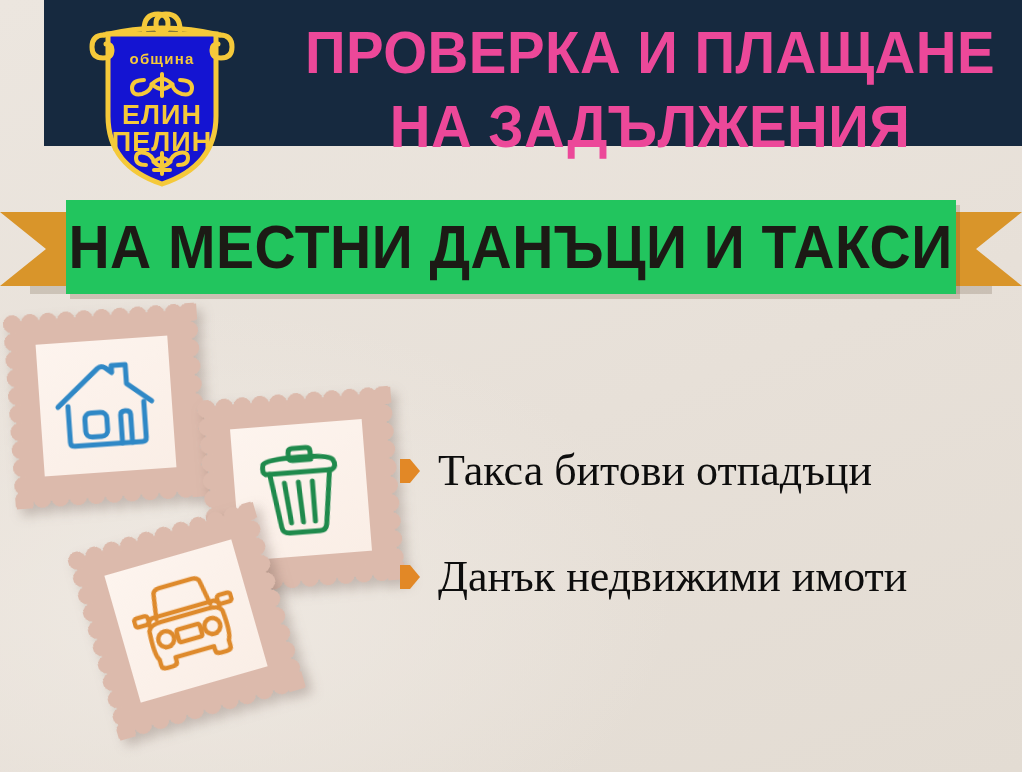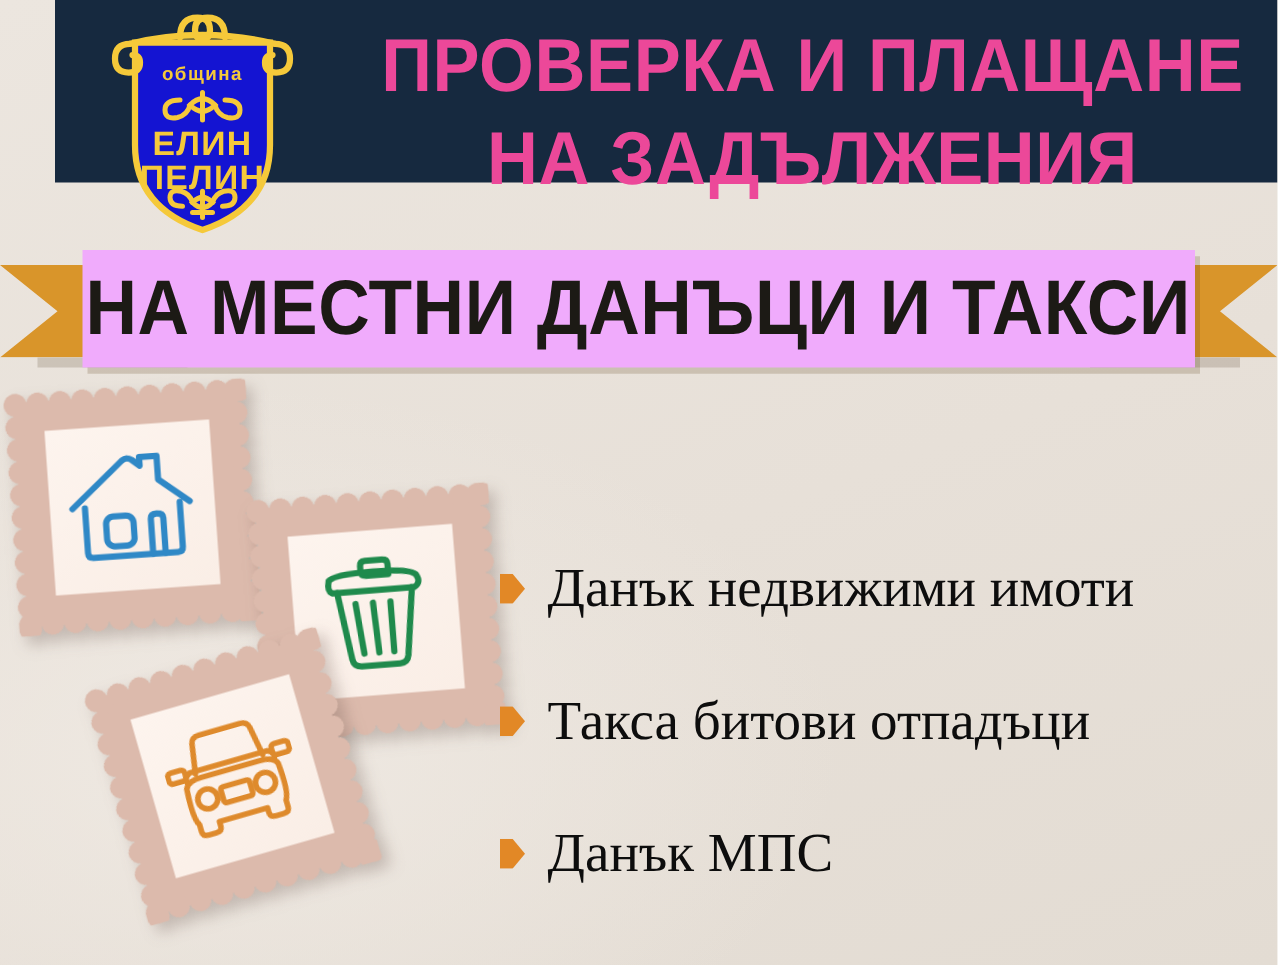--- a/index.html
+++ b/index.html
@@ -96,21 +96,21 @@
     top: 90px;
   }
   .ribbon-tail-shadow.left { left: 30px; width: 120px; }
   .ribbon-tail-shadow.right { right: 30px; width: 120px; }
   .ribbon-main {
     position: absolute;
     left: 66px;
     top: 4px;
     width: 890px;
     height: 94px;
-    background: #f0abfc;
+    background: #22c55e;
     box-shadow: 4px 5px 0 rgba(90,62,18,0.20);
     display: flex;
     align-items: center;
     justify-content: center;
   }
   .ribbon-text {
     font-family: "Liberation Sans Narrow", "Liberation Sans", sans-serif;
     font-weight: bold;
     font-size: 62px;
     line-height: 62px;
@@ -308,28 +308,24 @@
         <rect x="2" y="28" width="14" height="9" rx="3"></rect>
         <rect x="88" y="28" width="14" height="9" rx="3"></rect>
       </svg>
     </div>
   </div>
 
   <div class="list">
 
     <div class="list-item">
       <span class="bullet"></span>
-      <span class="list-label">Данък недвижими имоти</span>
+      <span class="list-label">Такса битови отпадъци</span>
     </div>
 
     <div class="list-item">
       <span class="bullet"></span>
-      <span class="list-label">Такса битови отпадъци</span>
-    </div>
-
-    <div class="list-item">
-      <span class="bullet"></span>
-      <span class="list-label">Данък МПС</span>
-    </div>
+      <span class="list-label">Данък недвижими имоти</span>
+    </div>
+
 
   </div>
 
 </div>
 
 </body></html>

